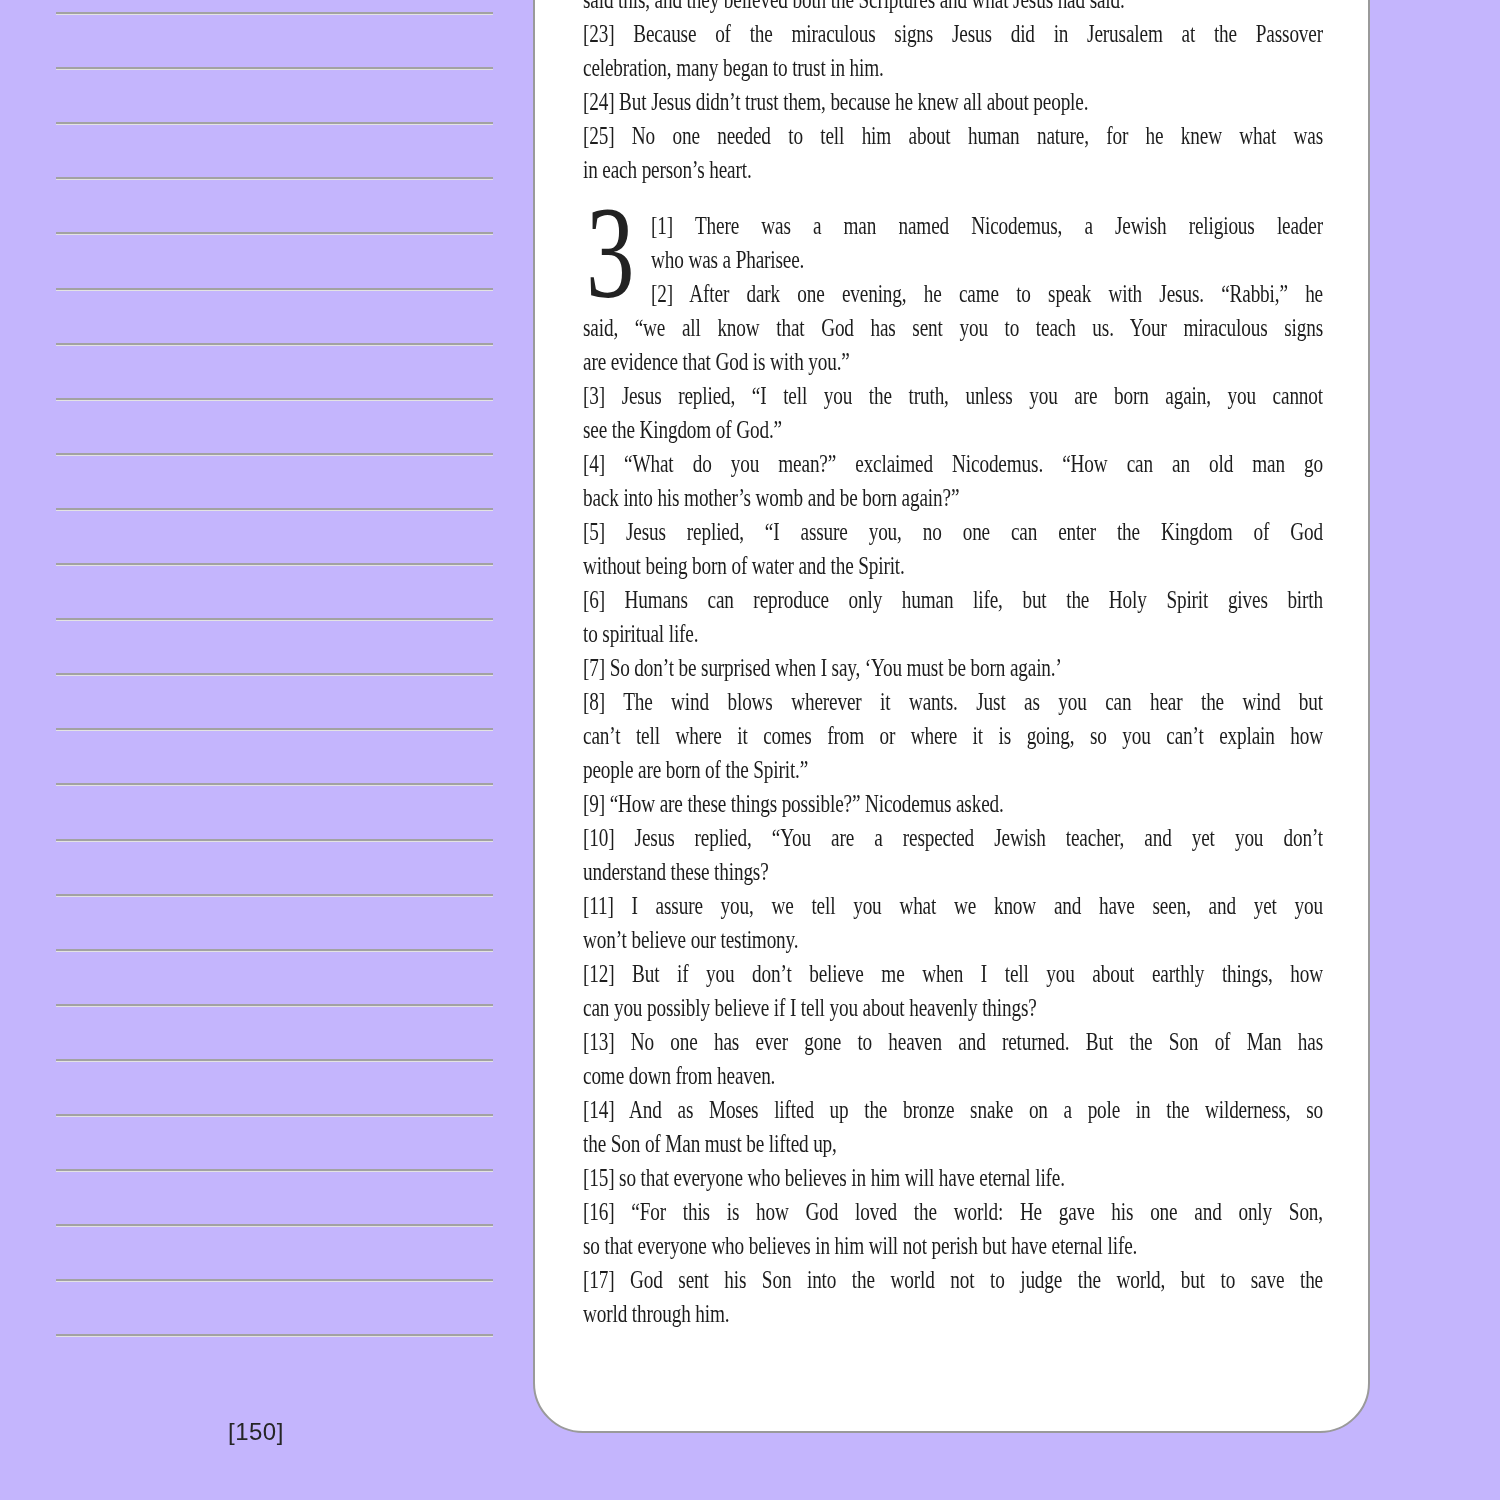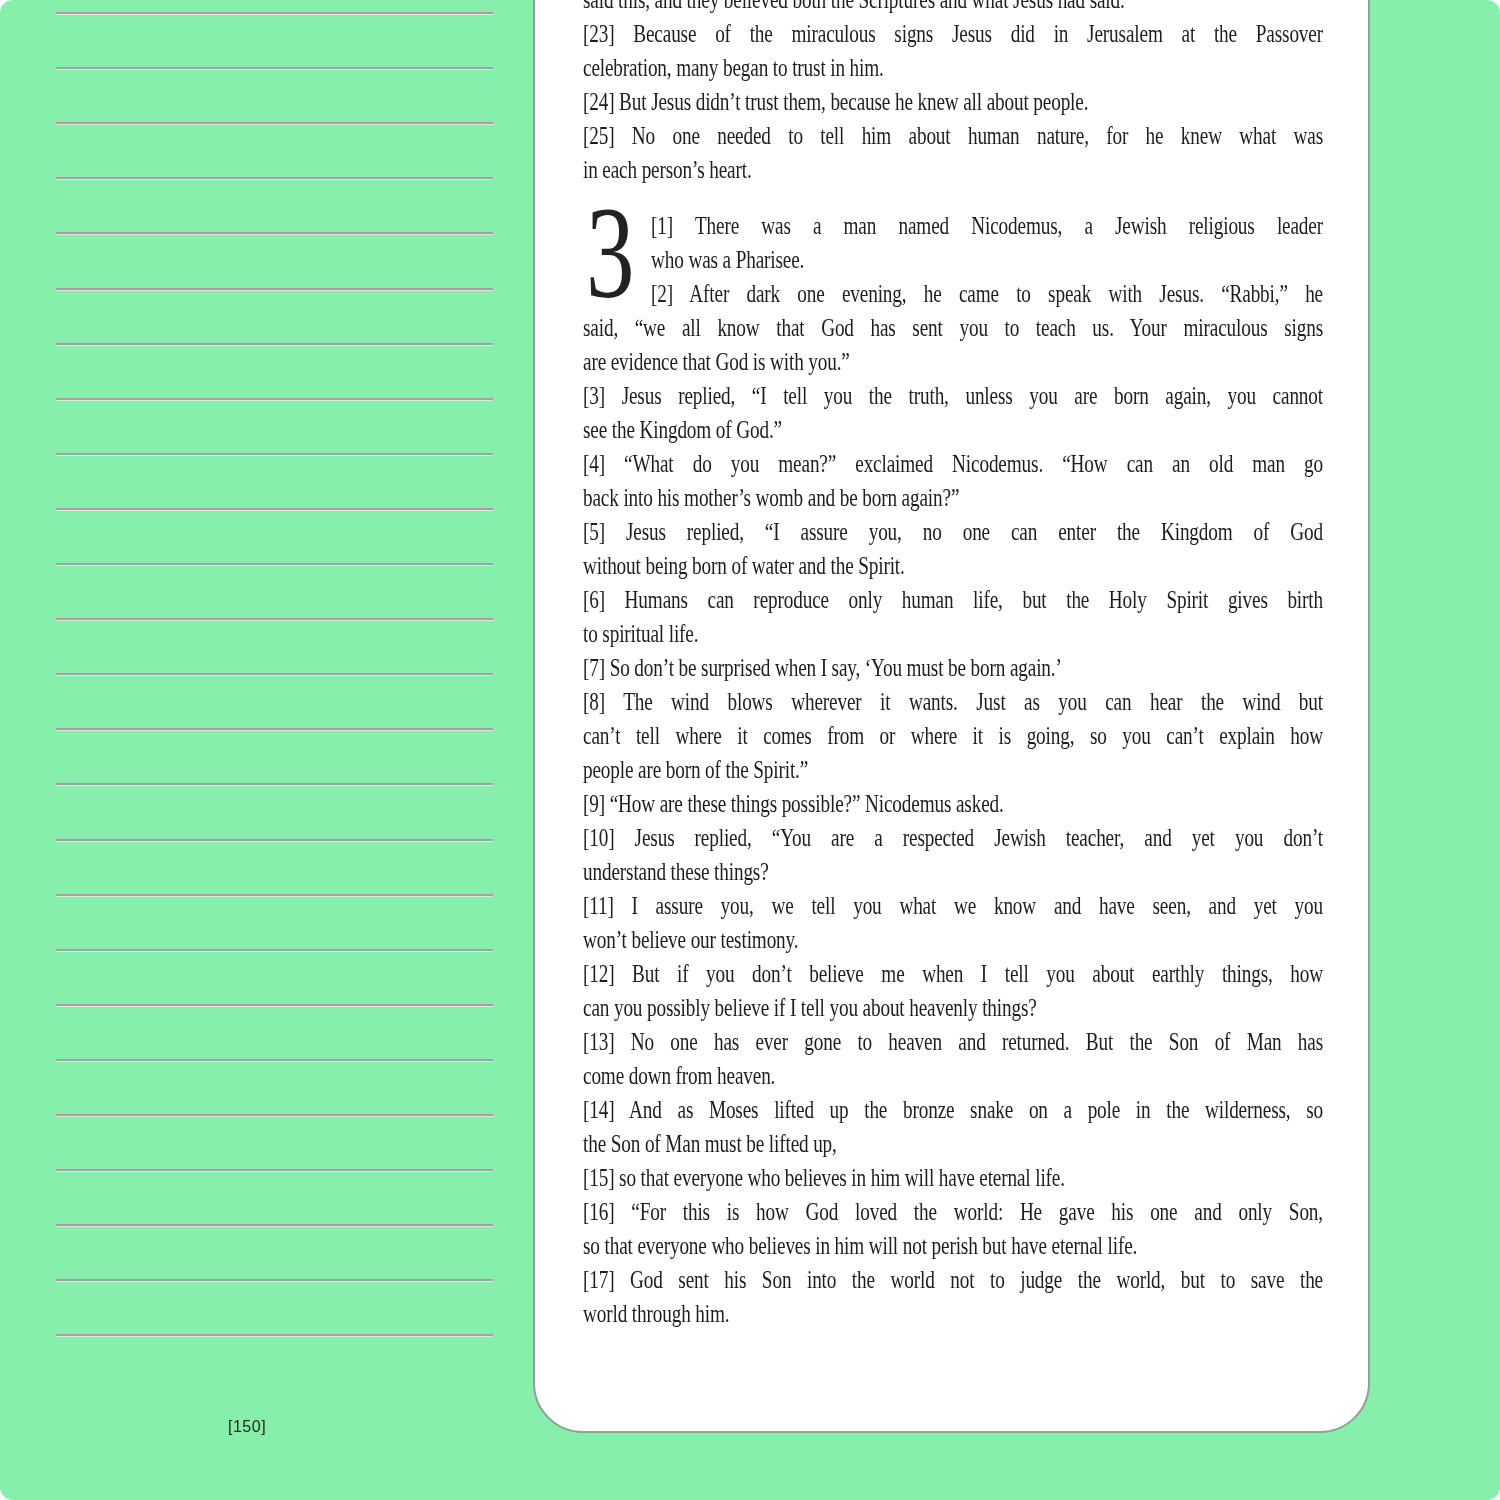--- a/index.html
+++ b/index.html
@@ -5,23 +5,22 @@
   html, body {
     margin: 0;
     padding: 0;
     background: #ffffff;
   }
   .page {
     position: relative;
     width: 1500px;
     height: 1500px;
     overflow: hidden;
-    background: #86efac;
+    background: #c4b5fd;
     font-family: "Liberation Serif", "DejaVu Serif", serif;
-    border-radius: 13px;
   }
 
   
   .notes-panel {
     position: absolute;
     left: 56px;
     top: 0;
     width: 437px;
     height: 1345px;
   }
@@ -91,21 +90,21 @@
     font-weight: 400;
   }
   
 
   
   .page-number {
     position: absolute;
     left: 228px;
     top: 1418px;
     font-family: "Liberation Sans", "DejaVu Sans", sans-serif;
-    font-size: 16px;
+    font-size: 24px;
     color: #262626;
     letter-spacing: 0.5px;
   }
 </style>
 </head>
 <body>
 
 <div class="page">
 
   <div class="notes-panel">

